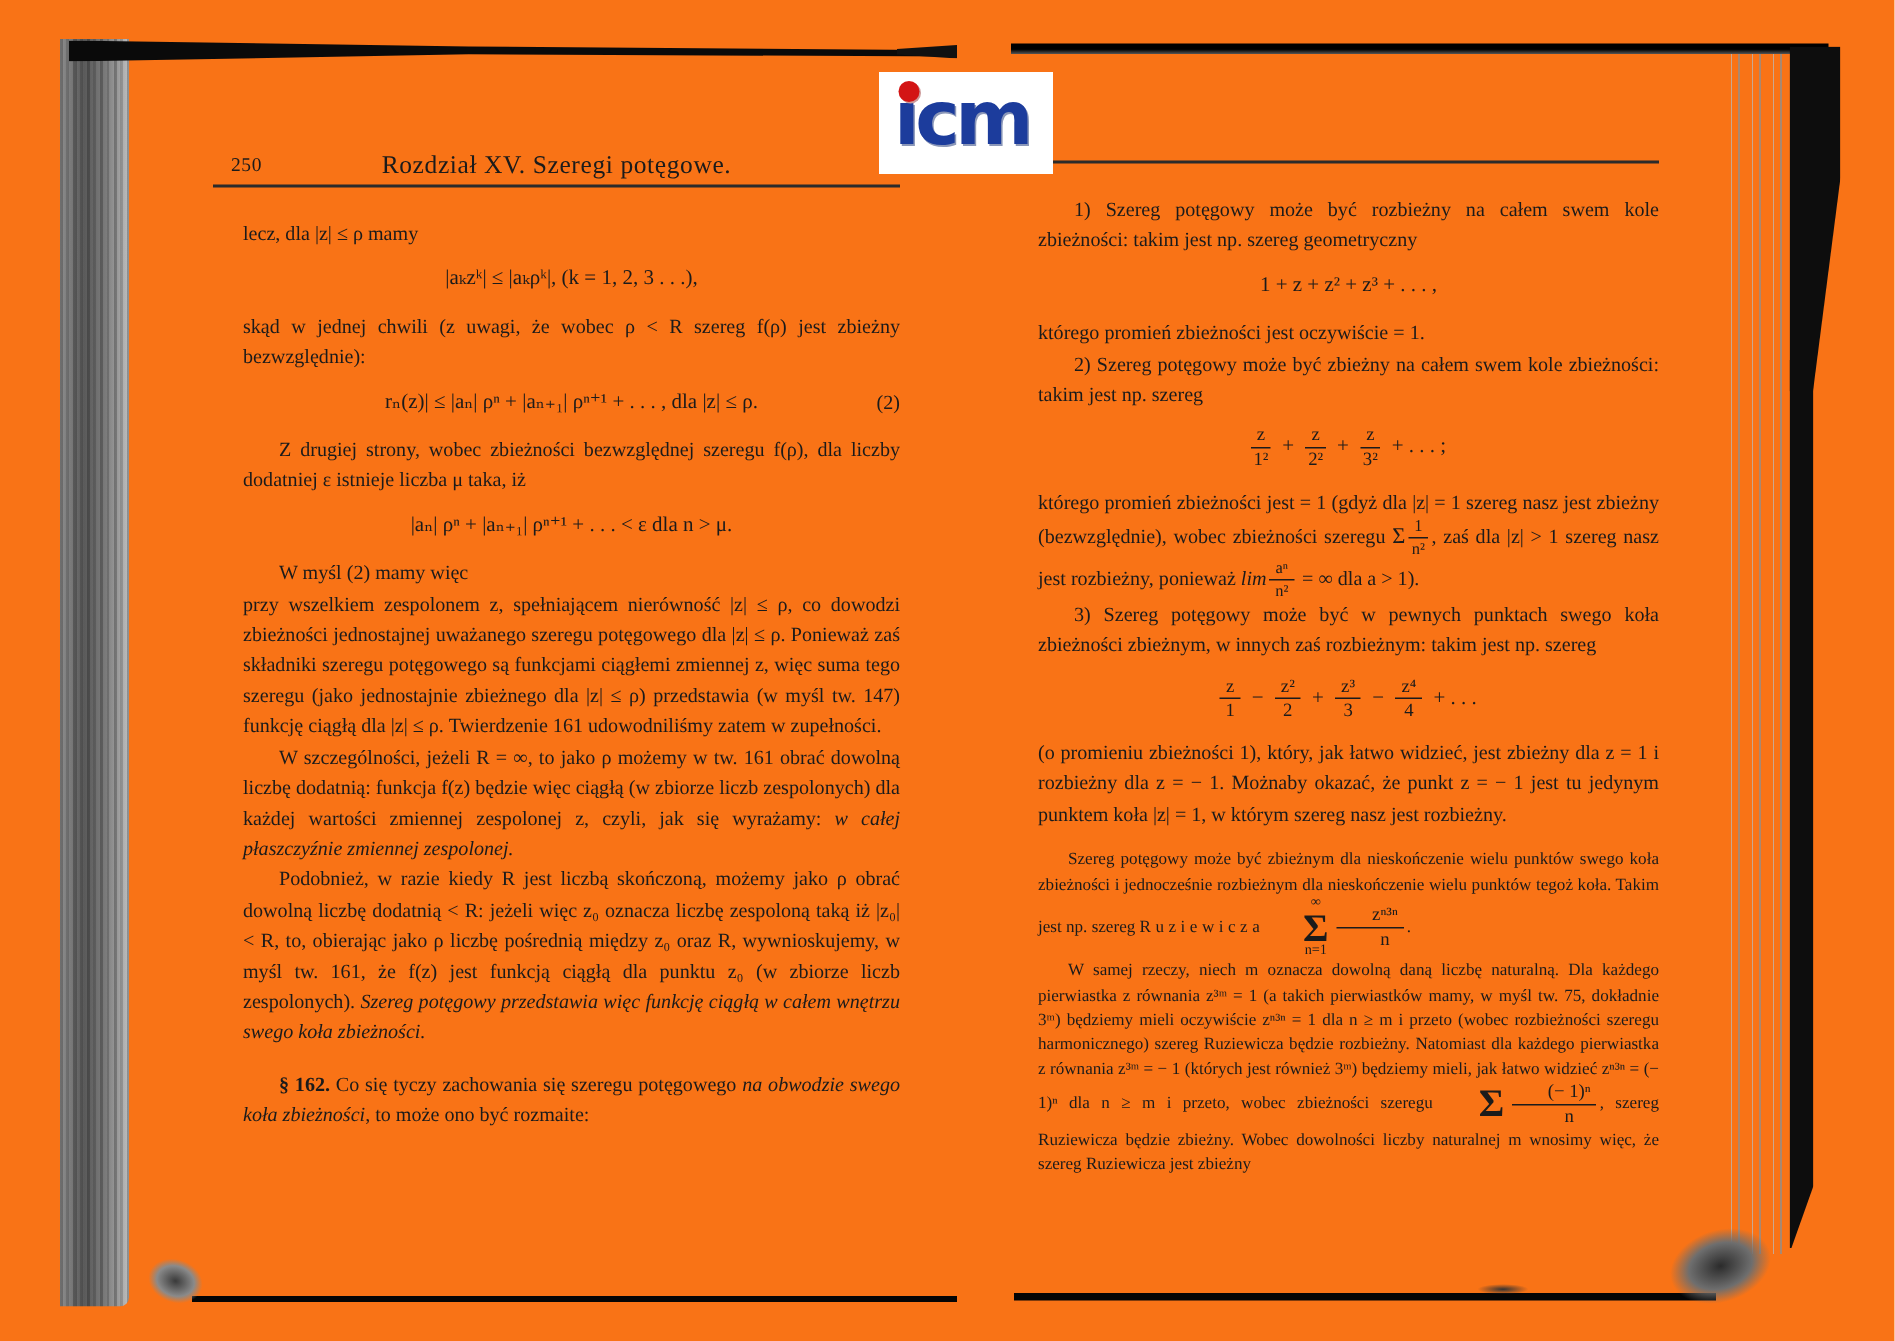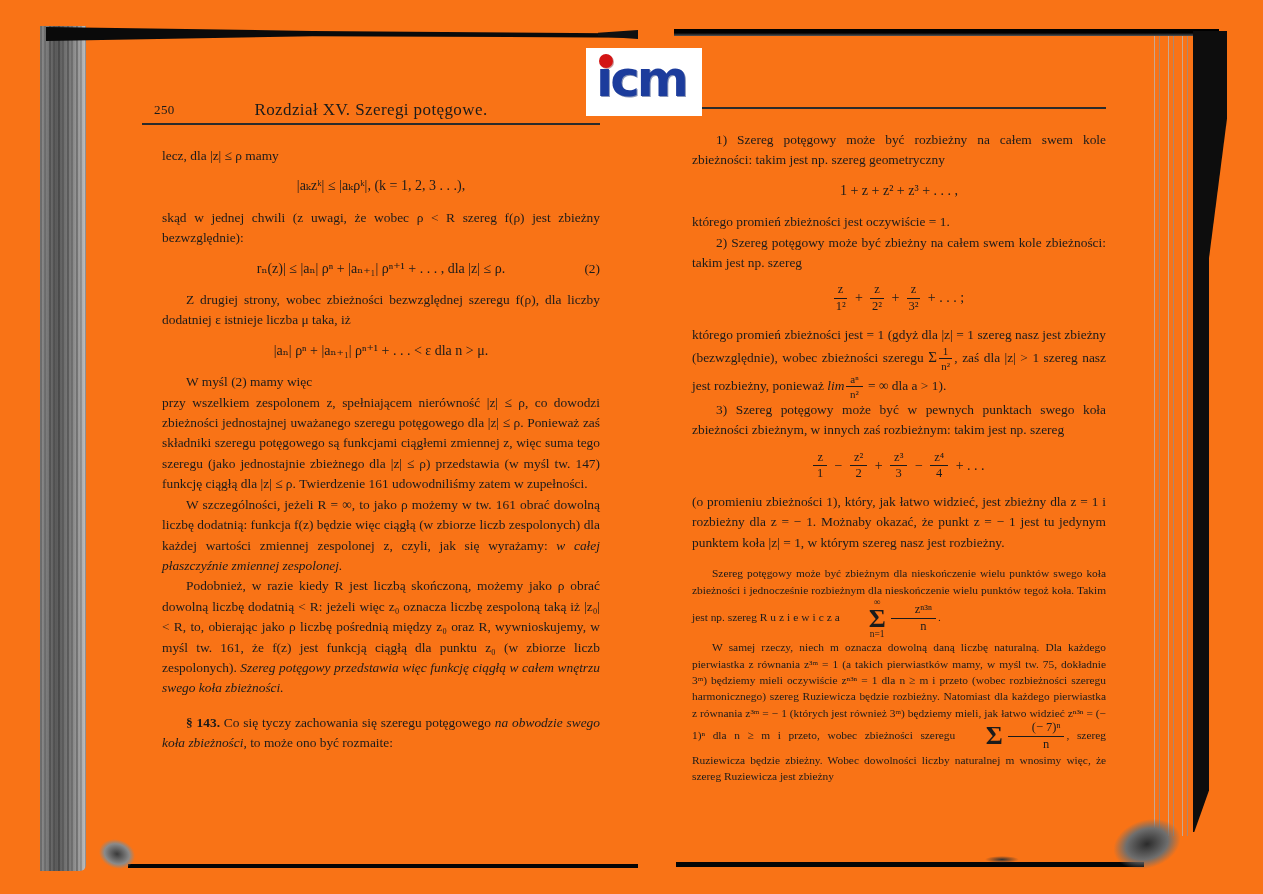--- a/index.html
+++ b/index.html
@@ -110,21 +110,21 @@
       <div class="formula">
         <span>rₙ(z)| ≤ |aₙ| ρⁿ + |aₙ₊₁| ρⁿ⁺¹ + . . . ,  dla  |z| ≤ ρ.</span>
         <span class="eqtag">(2)</span>
       </div>
       <p>Z drugiej strony, wobec zbieżności bezwzględnej szeregu f(ρ), dla liczby dodatniej ε istnieje liczba μ taka, iż</p>
       <div class="formula">|aₙ| ρⁿ + |aₙ₊₁| ρⁿ⁺¹ + . . .  &lt; ε  dla  n &gt; μ.</div>
       <p>W myśl (2) mamy więc</p>
       <p class="noind">przy wszelkiem zespolonem z, spełniającem nierówność |z| ≤ ρ, co dowodzi zbieżności jednostajnej uważanego szeregu potęgowego dla |z| ≤ ρ. Ponieważ zaś składniki szeregu potęgowego są funkcjami ciągłemi zmiennej z, więc suma tego szeregu (jako jednostajnie zbieżnego dla |z| ≤ ρ) przedstawia (w myśl tw. 147) funkcję ciągłą dla |z| ≤ ρ. Twierdzenie 161 udowodniliśmy zatem w zupełności.</p>
       <p><span>W szczególności, jeżeli R = ∞, to jako ρ możemy w tw. 161 obrać dowolną liczbę dodatnią: funkcja f(z) będzie więc ciągłą (w zbiorze liczb zespolonych) dla każdej wartości zmiennej zespolonej z, czyli, jak się wyrażamy: </span><span class="it">w całej płaszczyźnie zmiennej zespolonej.</span></p>
       <p><span>Podobnież, w razie kiedy R jest liczbą skończoną, możemy jako ρ obrać dowolną liczbę dodatnią &lt; R: jeżeli więc z₀ oznacza liczbę zespoloną taką iż |z₀| &lt; R, to, obierając jako ρ liczbę pośrednią między z₀ oraz R, wywnioskujemy, w myśl tw. 161, że f(z) jest funkcją ciągłą dla punktu z₀ (w zbiorze liczb zespolonych). </span><span class="it">Szereg potęgowy przedstawia więc funkcję ciągłą w całem wnętrzu swego koła zbieżności.</span></p>
-      <p class="gap"><span class="b">§ 143.</span><span> Co się tyczy zachowania się szeregu potęgowego </span><span class="it">na obwodzie swego koła zbieżności</span><span>, to może ono być rozmaite:</span></p>
+      <p class="gap"><span class="b">§ 162.</span><span> Co się tyczy zachowania się szeregu potęgowego </span><span class="it">na obwodzie swego koła zbieżności</span><span>, to może ono być rozmaite:</span></p>
     </div>
   </div>
 
   <div class="page page-right">
     <div class="rule"></div>
     <div class="body">
       <p>1) Szereg potęgowy może być rozbieżny na całem swem kole zbieżności: takim jest np. szereg geometryczny</p>
       <div class="formula">1 + z + z² + z³ + . . . ,</div>
       <p class="noind">którego promień zbieżności jest oczywiście = 1.</p>
       <p>2) Szereg potęgowy może być zbieżny na całem swem kole zbieżności: takim jest np. szereg</p>
@@ -157,19 +157,19 @@
           <span>Szereg potęgowy może być zbieżnym dla nieskończenie wielu punktów swego koła zbieżności i jednocześnie rozbieżnym dla nieskończenie wielu punktów tegoż koła. Takim jest np. szereg </span><span class="spread">Ruziewicza</span>
           <span class="bigsum">
               <span class="bt">∞</span>
               <span class="sg">Σ</span>
               <span class="bb">n=1</span>
             </span><span class="fr"><span class="n">zⁿ³ⁿ</span><span class="d">n</span></span><span>.</span>
         </p>
         <p>
           <span>W samej rzeczy, niech m oznacza dowolną daną liczbę naturalną. Dla każdego pierwiastka z równania z³ᵐ = 1 (a takich pierwiastków mamy, w myśl tw. 75, dokładnie 3ᵐ) będziemy mieli oczywiście zⁿ³ⁿ = 1 dla n ≥ m i przeto (wobec rozbieżności szeregu harmonicznego) szereg Ruziewicza będzie rozbieżny. Natomiast dla każdego pierwiastka z równania z³ᵐ = − 1 (których jest również 3ᵐ) będziemy mieli, jak łatwo widzieć zⁿ³ⁿ = (− 1)ⁿ dla n ≥ m i przeto, wobec zbieżności szeregu </span><span class="bigsum">
               <span class="sg">Σ</span>
-            </span><span class="fr"><span class="n">(− 7)ⁿ</span><span class="d">n</span></span><span>, szereg Ruziewicza będzie zbieżny. Wobec dowolności liczby naturalnej m wnosimy więc, że szereg Ruziewicza jest zbieżny</span>
+            </span><span class="fr"><span class="n">(− 1)ⁿ</span><span class="d">n</span></span><span>, szereg Ruziewicza będzie zbieżny. Wobec dowolności liczby naturalnej m wnosimy więc, że szereg Ruziewicza jest zbieżny</span>
         </p>
       </div>
     </div>
   </div>
 
 </div>
 
 </body></html>

